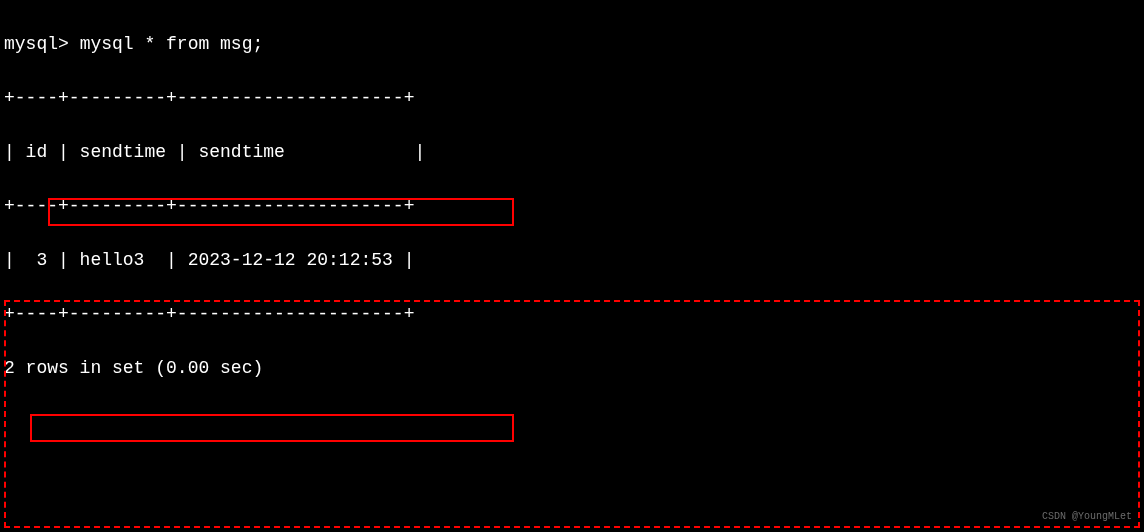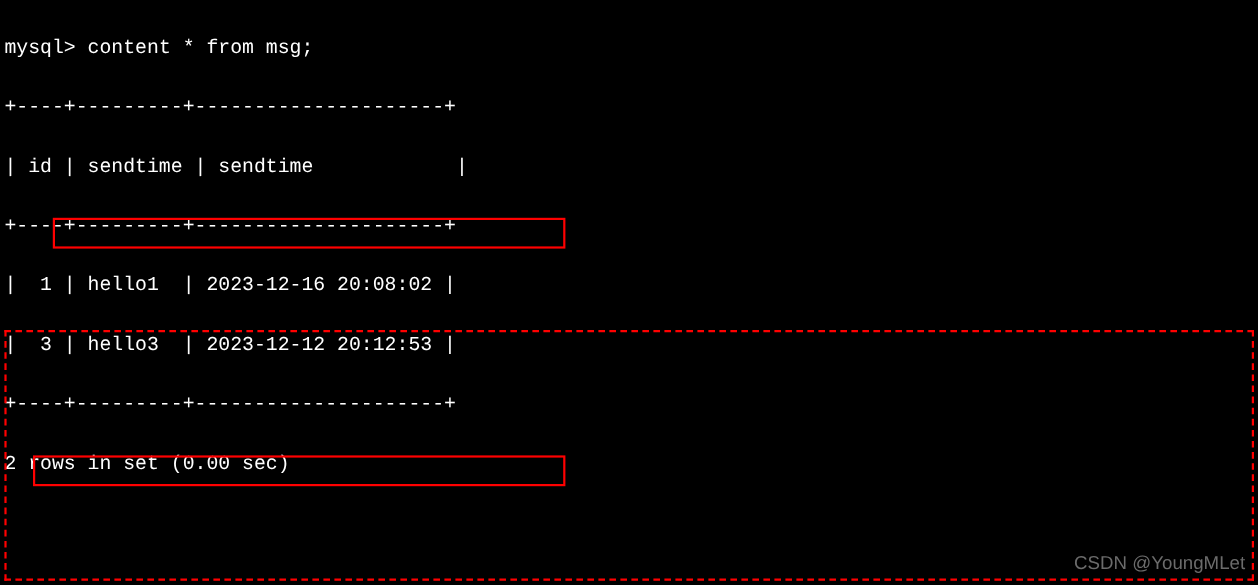--- a/index.html
+++ b/index.html
@@ -33,37 +33,36 @@
       position: absolute;
       border: 2px dashed #ff0000;
       pointer-events: none;
       z-index: 2;
     }
     .watermark {
       position: absolute;
       bottom: 8px;
       right: 12px;
       color: #6b6b6b;
-      font-size: 17px;
-      font-family: Liberation Sans, sans-serif;
+      font-size: 10px;
+      font-family: Liberation Mono, monospace;
       z-index: 3;
     }
     .line {
       display: block;
     }
   </style>
 </head>
 <body>
 
 <div class="terminal">
-<span class="line"><span>mysql&gt;</span> <span>content * from msg;</span></span>
+<span class="line"><span>mysql&gt;</span> <span>mysql * from msg;</span></span>
 <span class="line">+----+---------+---------------------+</span>
 <span class="line">| id | sendtime | sendtime            |</span>
 <span class="line">+----+---------+---------------------+</span>
-<span class="line">|  1 | hello1  | 2023-12-16 20:08:02 |</span>
 <span class="line">|  3 | hello3  | 2023-12-12 20:12:53 |</span>
 <span class="line">+----+---------+---------------------+</span>
 <span class="line">2 rows in set (0.00 sec)</span>
 <span class="line"> </span>
 
 
 
 
 
 

